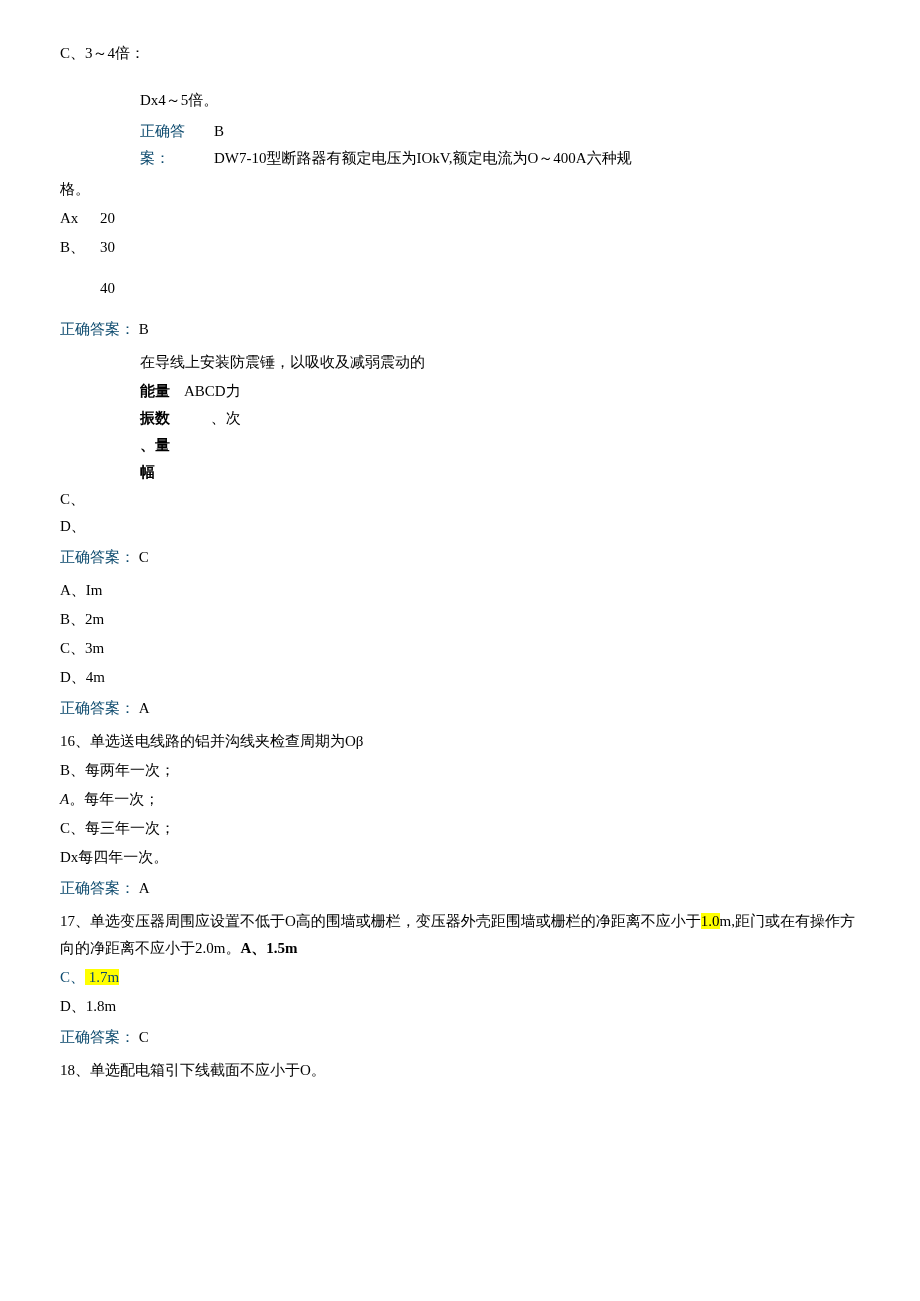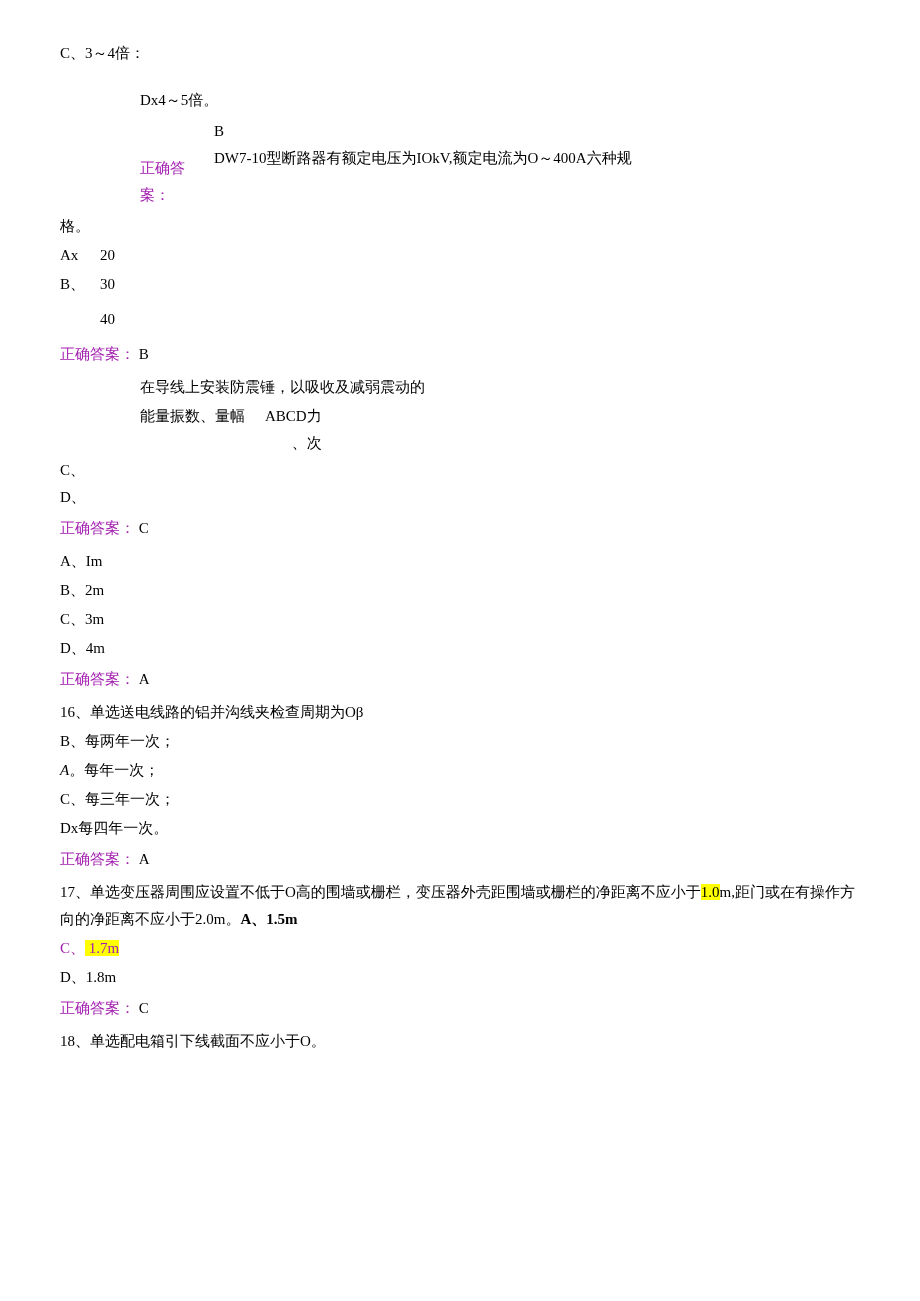--- a/index.html
+++ b/index.html
@@ -23,22 +23,21 @@
       min-width: 70px;
       font-size: 15px;
     }
     .option-line {
       margin: 2px 0;
     }
     .indent {
       margin-left: 80px;
     }
     .correct-inline {
-      color: #a21caf;
-      margin-top: 37px;
+      color: #0c4a6e;
     }
     .bold {
       font-weight: bold;
     }
     .section {
       margin-bottom: 6px;
     }
     .flex-row {
       display: flex;
       align-items: flex-start;
@@ -62,36 +61,36 @@
   <div>格。</div>
 
   <div style="display:flex; align-items:flex-start; margin: 2px 0;">
     <span style="min-width:40px;">Ax</span>
     <span>20</span>
   </div>
   <div style="display:flex; align-items:flex-start; margin: 2px 0;">
     <span style="min-width:40px;">B、</span>
     <span>30</span>
   </div>
-  <div style="display:flex; align-items:flex-end; margin: 8px 0;">
+  <div style="display:flex; align-items:flex-end; margin: 14px 0;">
     <span style="min-width:40px;"></span>
     <span>40</span>
   </div>
 
   <div style="margin: 4px 0;">
     <span class="correct-inline">正确答案：</span>
     <span>B</span>
   </div>
 </div>
 
 <div class="section">
   <div class="indent">在导线上安装防震锤，以吸收及减弱震动的</div>
 
   <div style="margin-left:80px; display:flex; align-items:flex-start; margin-top:2px;">
-    <div style="display:flex; flex-direction:row; margin-right: 20px;">
+    <div style="display:flex; flex-direction:column; margin-right: 14px; font-weight: bold;">
       <span>能量</span>
       <span>振数</span>
       <span>、量</span>
       <span>幅</span>
     </div>
     <div style="display:flex; flex-direction:column;align-items:flex-end;">
       <span>ABCD力</span>
       <span>、次</span>
     </div>
   </div>

